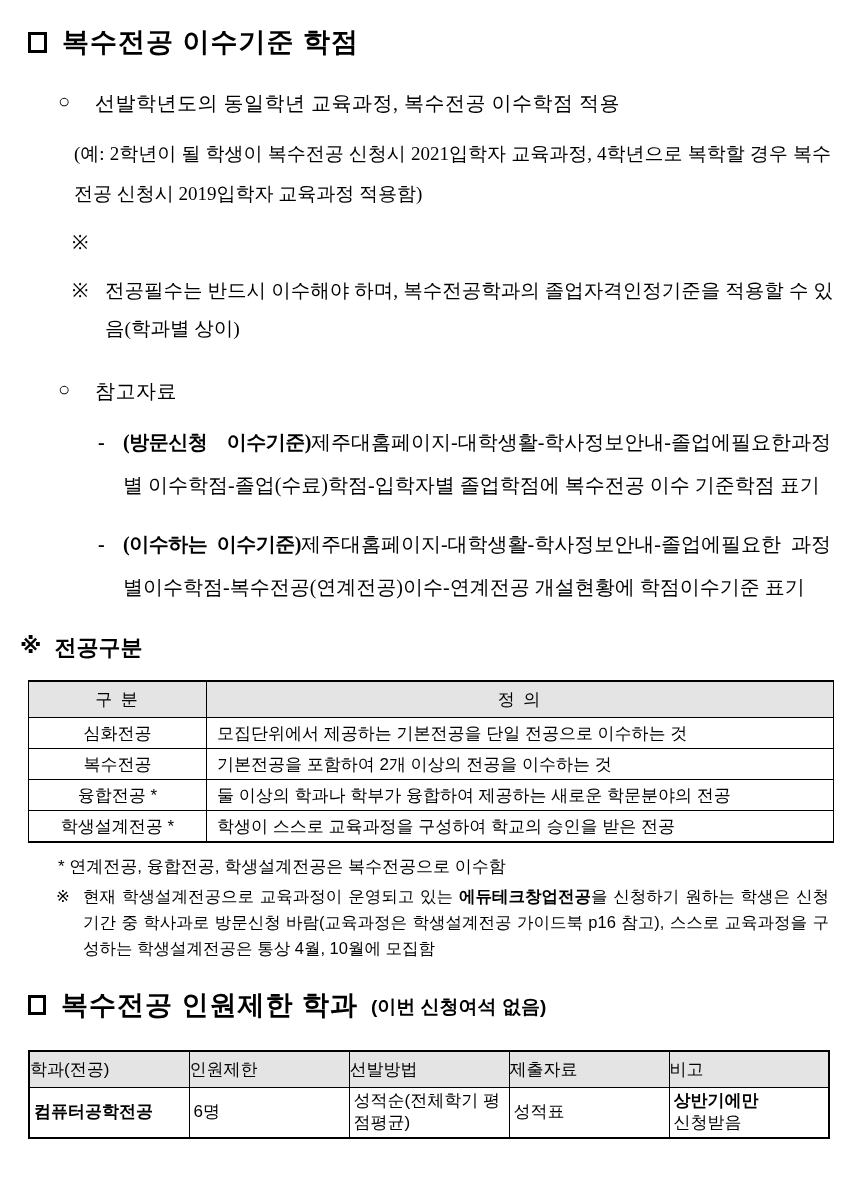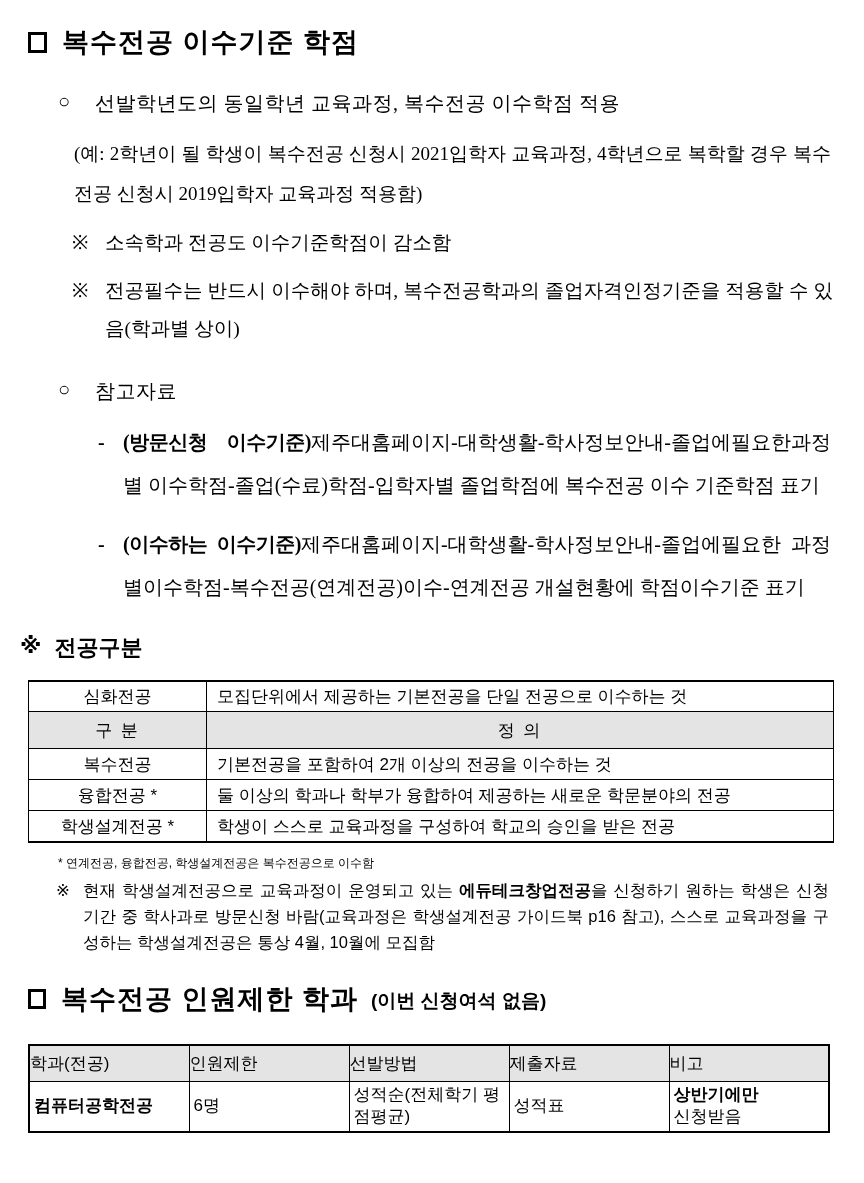--- a/index.html
+++ b/index.html
@@ -43,21 +43,21 @@
   table{ border-collapse:collapse; font-family:"Liberation Sans","DejaVu Sans",sans-serif; }
   table.major{
     width:806px; margin-top:17px; font-size:17px;
     border-top:2.5px solid #000; border-bottom:2px solid #000;
   }
   .major th,.major td{ border:1px solid #000; }
   .major th{ height:37px; font-weight:normal; letter-spacing:2px; }
   .major .c1{ width:178px; text-align:center; height:31px; }
   .major .def{ text-align:left; padding:2px 10px; }
   .fn1{
-    margin:12px 0 0 30px; font-size:12px;
+    margin:12px 0 0 30px; font-size:17px;
     font-family:"Liberation Sans","DejaVu Sans",sans-serif;
   }
   .fn2{
     display:flex; margin:5px 4px 0 28px; font-size:16.5px; line-height:1.58;
     font-family:"Liberation Sans","DejaVu Sans",sans-serif;
   }
   .fn2 .marker{ width:27px; flex:none; }
   .fn2 .txt{ text-align:justify; word-break:break-all; }
   .fn2 .bold{ font-weight:bold; }
   
@@ -85,21 +85,20 @@
 
   <div class="o-item">
     <span class="marker">○</span>
     <span class="txt">선발학년도의 동일학년 교육과정, 복수전공 이수학점 적용</span>
   </div>
 
   <div class="example">(예: 2학년이 될 학생이 복수전공 신청시 2021입학자 교육과정, 4학년으로 복학할 경우 복수전공 신청시 2019입학자 교육과정 적용함)</div>
 
   <div class="note">
     <span class="marker">※</span>
-    <span class="txt">소속학과 전공도 이수기준학점이 감소함</span>
   </div>
   <div class="note">
     <span class="marker">※</span>
     <span class="txt">전공필수는 반드시 이수해야 하며, 복수전공학과의 졸업자격인정기준을 적용할 수 있음(학과별 상이)</span>
   </div>
 
   <div class="o-item">
     <span class="marker">○</span>
     <span class="txt">참고자료</span>
   </div>
@@ -114,26 +113,26 @@
   </div>
 
   <div class="major-head">
     <span>※</span>
     <span>전공구분</span>
   </div>
 
   <table class="major">
     <tbody>
         <tr>
+      <th class="thdr c1">구 분</th>
+      <th class="thdr">정  의</th>
+    </tr>
+    <tr>
       <td class="c1">심화전공</td>
       <td class="def">모집단위에서 제공하는 기본전공을 단일 전공으로 이수하는 것</td>
-    </tr>
-    <tr>
-      <th class="thdr c1">구 분</th>
-      <th class="thdr">정  의</th>
     </tr>
     <tr>
       <td class="c1">복수전공</td>
       <td class="def">기본전공을 포함하여 2개 이상의 전공을 이수하는 것</td>
     </tr>
     <tr>
       <td class="c1">융합전공 *</td>
       <td class="def">둘 이상의 학과나 학부가 융합하여 제공하는 새로운 학문분야의 전공</td>
     </tr>
     <tr>

